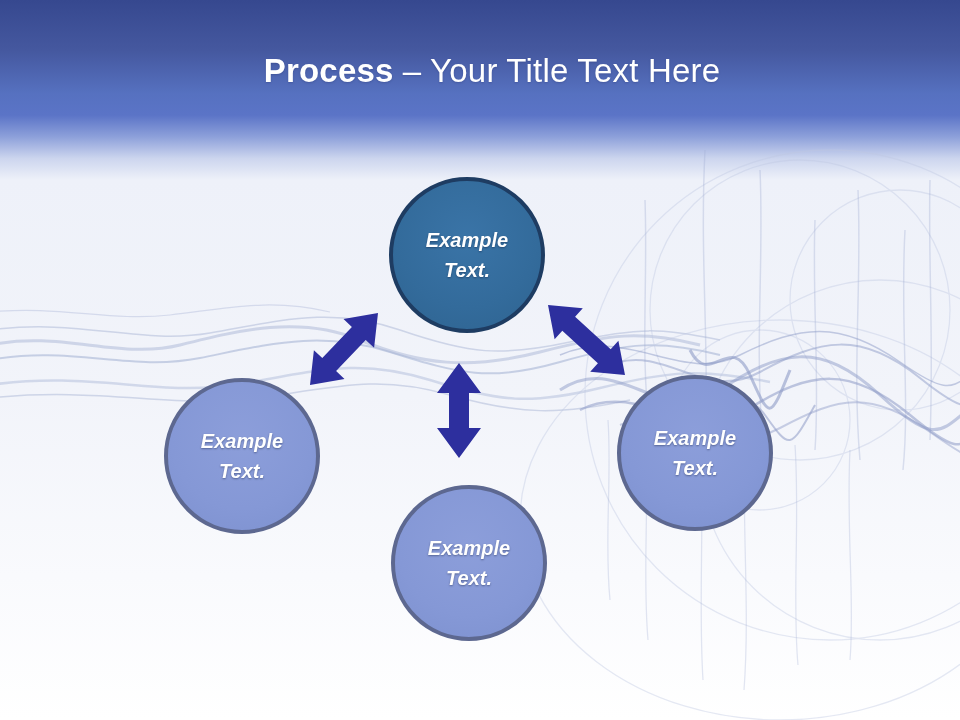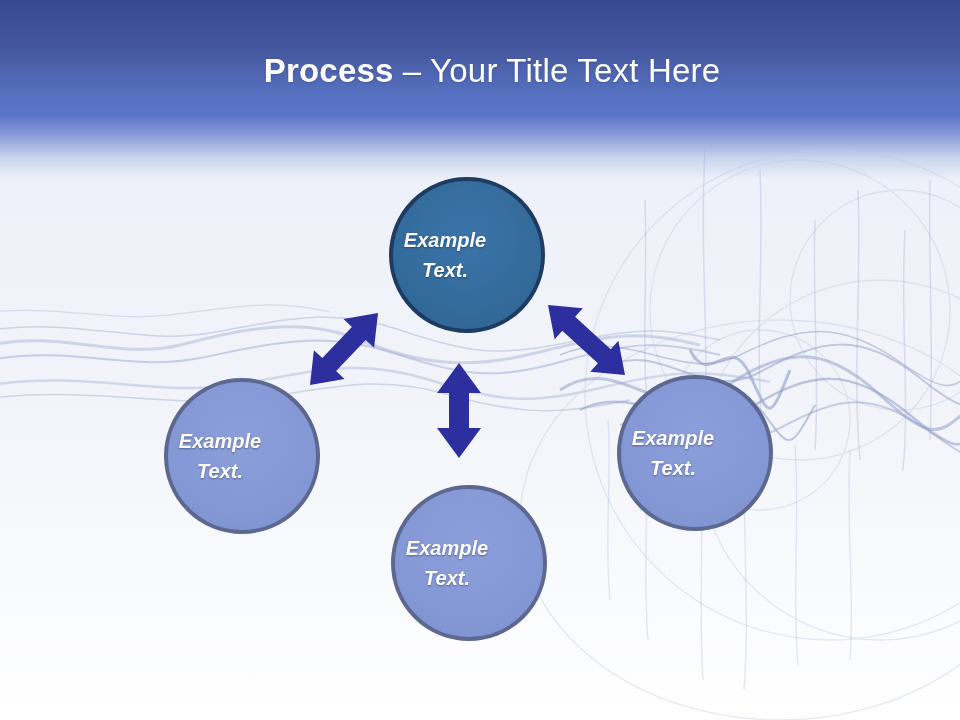--- a/index.html
+++ b/index.html
@@ -21,21 +21,21 @@
     text-align:center;color:#ffffff;
     font-size:33px;letter-spacing:.2px;
     text-shadow:0 1px 2px rgba(30,40,90,.25);
     white-space:nowrap;
   }
   .title .t-bold{font-weight:700;}
   .title .t-rest{font-weight:400;margin-left:.28em;}
   
   .circle{
     position:absolute;width:156px;height:156px;border-radius:50%;
-    box-sizing:border-box;display:flex;align-items:center;justify-content:flex-start;
+    box-sizing:border-box;display:flex;align-items:center;justify-content:center;
     text-align:center;color:#ffffff;font-weight:700;font-style:italic;
     font-size:20px;line-height:1.5;
     text-shadow:0 1px 2px rgba(10,20,50,.4);
   }
   .circle .lbl{width:104px;}
   .circle.hub{
     left:389px;top:177px;
     background:radial-gradient(circle at 50% 38%, #3a74a7 0%, #336b9b 60%, #2e6390 100%);
     border:4px solid #1e3c62;
   }

